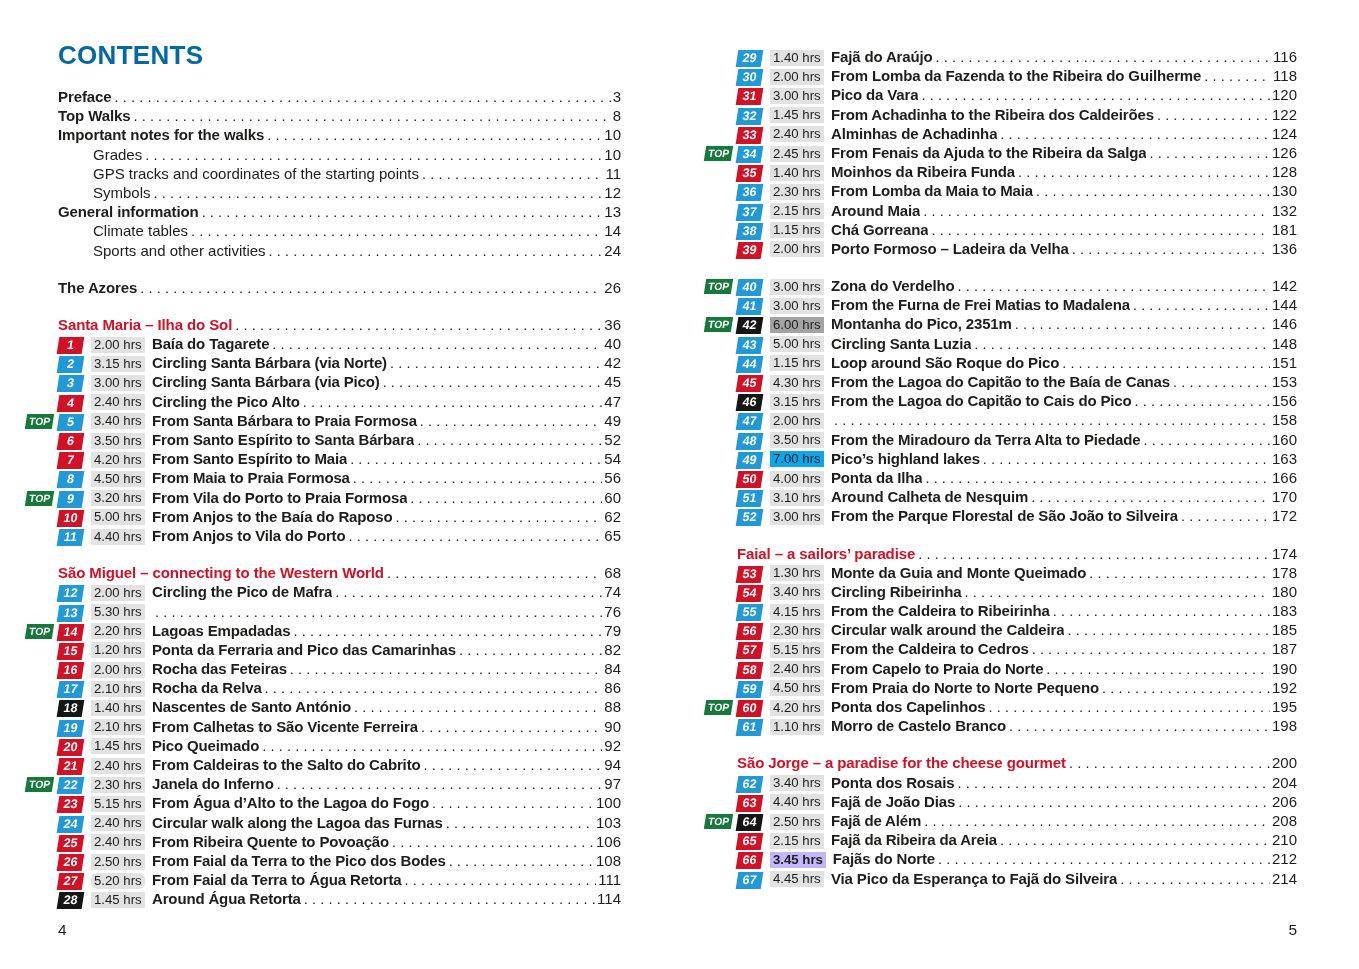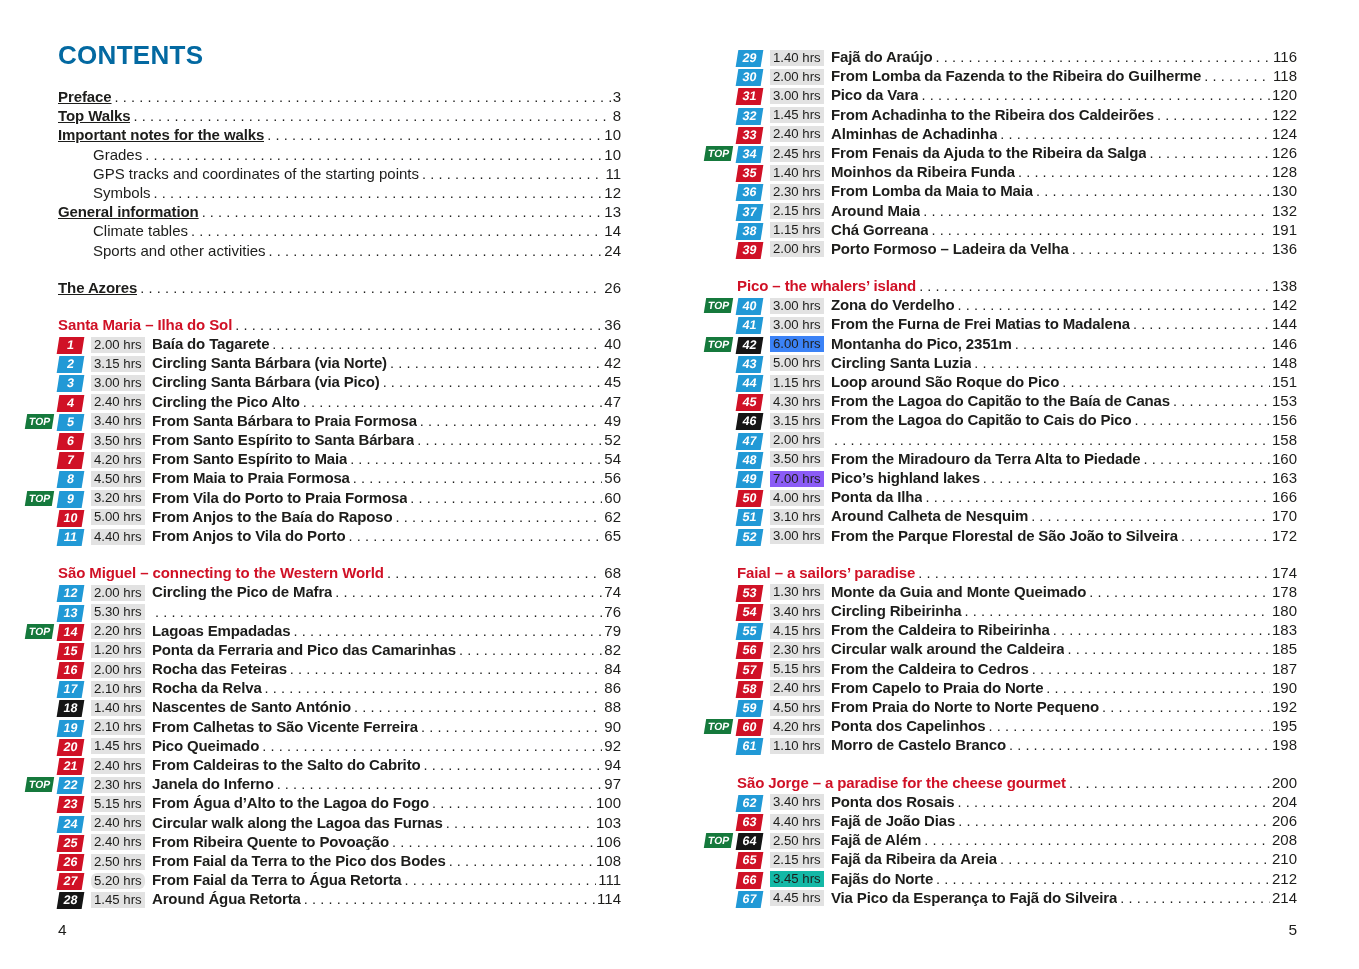--- a/index.html
+++ b/index.html
@@ -21,21 +21,21 @@
   #col-right-body { left:737px; top:48px; width:560px; }
 
   .block + .block { margin-top:18px; }
 
   .row {
     display:flex; align-items:baseline; height:19.2px;
     position:relative; font-size:15px; white-space:nowrap;
   }
 
   .toc-label { flex:0 1 auto; overflow:hidden; }
-  .toc-row.bold .toc-label { font-weight:700; letter-spacing:-0.1px;text-decoration:underline; }
+  .toc-row.bold .toc-label { font-weight:700; letter-spacing:-0.1px; }
   .toc-row.indent .toc-label { padding-left:35px; }
 
   .heading-row .heading-label { flex:0 1 auto; font-weight:700; letter-spacing:-0.1px; overflow:hidden; }
 
   .num-badge {
     flex:0 0 auto; width:25px; text-align:center;
     color:#fff; font-weight:700; font-size:12.5px; line-height:14px;
     padding:1px 0 2px; margin-right:8px;
     transform:skewX(-9deg);
   }
@@ -406,55 +406,50 @@
             <span class="walk-time" style="background: rgb(226, 226, 226);">2.15 hrs</span>
             <span class="walk-title">Around Maia</span>
             <span class="leader"></span>
             <span class="page-num">132</span>
           </div>
           <div class="row walk-row">
             <span class="num-badge" style="background: rgb(33, 153, 214);">38</span>
             <span class="walk-time" style="background: rgb(226, 226, 226);">1.15 hrs</span>
             <span class="walk-title">Chá Gorreana</span>
             <span class="leader"></span>
-            <span class="page-num">191</span>
+            <span class="page-num">181</span>
           </div>
           <div class="row walk-row">
             <span class="num-badge" style="background: rgb(208, 17, 38);">39</span>
             <span class="walk-time" style="background: rgb(226, 226, 226);">2.00 hrs</span>
             <span class="walk-title">Porto Formoso – Ladeira da Velha</span>
             <span class="leader"></span>
             <span class="page-num">136</span>
           </div>
         </div>
         <div class="block block-section">
-          <div class="row heading-row">
-            <span class="heading-label" style="color: rgb(208, 17, 38);">Pico – the whalers’ island</span>
-            <span class="leader"></span>
-            <span class="page-num">138</span>
-          </div>
           <div class="row walk-row">
             <span class="top-badge" style="background: rgb(21, 121, 60);">TOP</span>
             <span class="num-badge" style="background: rgb(33, 153, 214);">40</span>
             <span class="walk-time" style="background: rgb(226, 226, 226);">3.00 hrs</span>
             <span class="walk-title">Zona do Verdelho</span>
             <span class="leader"></span>
             <span class="page-num">142</span>
           </div>
           <div class="row walk-row">
             <span class="num-badge" style="background: rgb(33, 153, 214);">41</span>
             <span class="walk-time" style="background: rgb(226, 226, 226);">3.00 hrs</span>
             <span class="walk-title">From the Furna de Frei Matias to Madalena</span>
             <span class="leader"></span>
             <span class="page-num">144</span>
           </div>
           <div class="row walk-row">
             <span class="top-badge" style="background: rgb(21, 121, 60);">TOP</span>
             <span class="num-badge" style="background: rgb(21, 21, 21);">42</span>
-            <span class="walk-time" style="background: #3b82f6;">6.00 hrs</span>
+            <span class="walk-time" style="background: #a3a3a3;">6.00 hrs</span>
             <span class="walk-title">Montanha do Pico, 2351m</span>
             <span class="leader"></span>
             <span class="page-num">146</span>
           </div>
           <div class="row walk-row">
             <span class="num-badge" style="background: rgb(33, 153, 214);">43</span>
             <span class="walk-time" style="background: rgb(226, 226, 226);">5.00 hrs</span>
             <span class="walk-title">Circling Santa Luzia</span>
             <span class="leader"></span>
             <span class="page-num">148</span>
@@ -488,21 +483,21 @@
           </div>
           <div class="row walk-row">
             <span class="num-badge" style="background: rgb(33, 153, 214);">48</span>
             <span class="walk-time" style="background: rgb(226, 226, 226);">3.50 hrs</span>
             <span class="walk-title">From the Miradouro da Terra Alta to Piedade</span>
             <span class="leader"></span>
             <span class="page-num">160</span>
           </div>
           <div class="row walk-row">
             <span class="num-badge" style="background: rgb(33, 153, 214);">49</span>
-            <span class="walk-time" style="background: #8b5cf6;">7.00 hrs</span>
+            <span class="walk-time" style="background: #0ea5e9;">7.00 hrs</span>
             <span class="walk-title">Pico’s highland lakes</span>
             <span class="leader"></span>
             <span class="page-num">163</span>
           </div>
           <div class="row walk-row">
             <span class="num-badge" style="background: rgb(208, 17, 38);">50</span>
             <span class="walk-time" style="background: rgb(226, 226, 226);">4.00 hrs</span>
             <span class="walk-title">Ponta da Ilha</span>
             <span class="leader"></span>
             <span class="page-num">166</span>
@@ -623,21 +618,21 @@
           </div>
           <div class="row walk-row">
             <span class="num-badge" style="background: rgb(208, 17, 38);">65</span>
             <span class="walk-time" style="background: rgb(226, 226, 226);">2.15 hrs</span>
             <span class="walk-title">Fajã da Ribeira da Areia</span>
             <span class="leader"></span>
             <span class="page-num">210</span>
           </div>
           <div class="row walk-row">
             <span class="num-badge" style="background: rgb(208, 17, 38);">66</span>
-            <span class="walk-time" style="background: #14b8a6;">3.45 hrs</span>
+            <span class="walk-time" style="background: #c4b5fd; font-weight: bold;">3.45 hrs</span>
             <span class="walk-title">Fajãs do Norte</span>
             <span class="leader"></span>
             <span class="page-num">212</span>
           </div>
           <div class="row walk-row">
             <span class="num-badge" style="background: rgb(33, 153, 214);">67</span>
             <span class="walk-time" style="background: rgb(226, 226, 226);">4.45 hrs</span>
             <span class="walk-title">Via Pico da Esperança to Fajã do Silveira</span>
             <span class="leader"></span>
             <span class="page-num">214</span>

